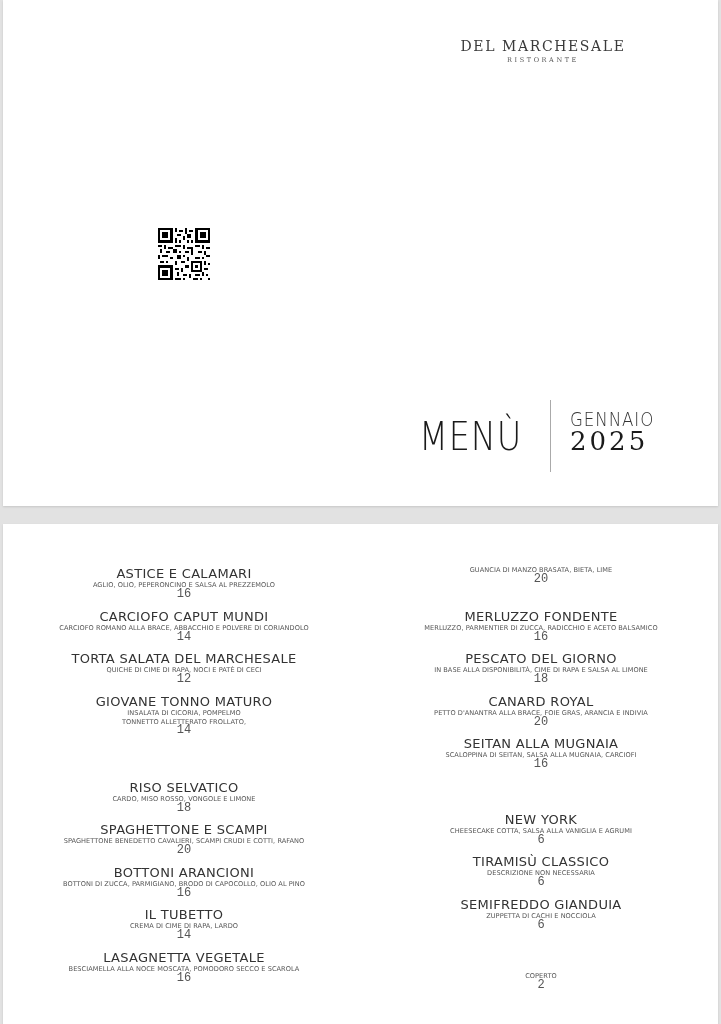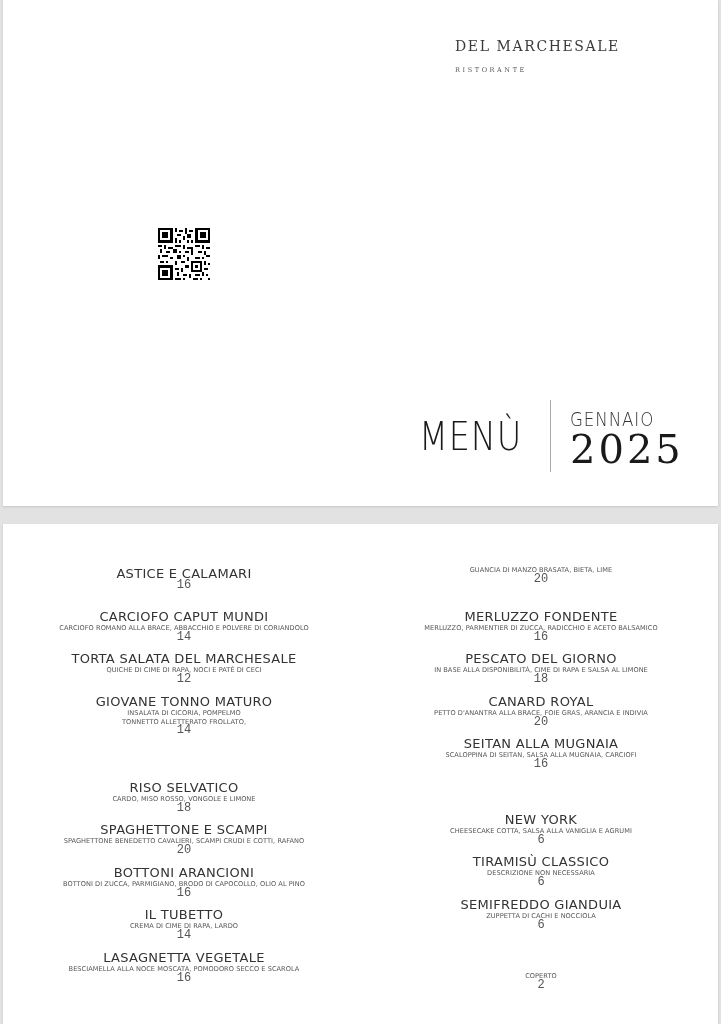--- a/index.html
+++ b/index.html
@@ -16,37 +16,37 @@
       width: 715px;
       background: #ffffff;
       box-shadow: 0 1px 2px rgba(0,0,0,0.12);
     }
     .page-cover { top: 0; height: 506px; }
     .page-menu { top: 524px; height: 641px; }
 
     
     .brand {
       position: absolute;
-      left: 452px; width: 220px;
+      left: 430px; width: 220px;
       top: 38px;
-      text-align: left;
+      text-align: center;
     }
     .brand-name {
       font-family: "DejaVu Serif", serif;
       font-size: 14px;
       letter-spacing: 1.6px;
       color: #3a3a3a;
       font-weight: normal;
     }
     .brand-sub {
       font-family: "DejaVu Serif", serif;
       font-size: 6.5px;
       letter-spacing: 2.6px;
       color: #555;
-      margin-top: 12px;
+      margin-top: 2px;
     }
     .qr {
       position: absolute;
       left: 155px; top: 228px;
       width: 52px; height: 52px;
     }
     .qr svg { width: 100%; height: 100%; display: block; }
 
     .cover-title {
       position: absolute;
@@ -83,21 +83,21 @@
       letter-spacing: 1px;
       color: #333;
       transform: scaleX(0.88);
       transform-origin: left center;
       font-weight: 300;
     }
     .year {
       position: absolute;
       left: 157px; top: 26px;
       font-family: "DejaVu Serif", serif;
-      font-size: 40px;
+      font-size: 26px;
       letter-spacing: 3px;
       color: #1a1a1a;
       font-weight: normal;
     }
 
     
     .col {
       position: absolute;
       text-align: center;
     }
@@ -237,20 +237,21 @@
     <div class="year">2025</div>
   </div>
 </div>
 
 <div class="page page-menu">
 
   <div class="col col-left">
 
     <div class="dish" style="top:42px">
       <div class="dish-name">ASTICE E CALAMARI</div>
+      <div class="dish-desc">AGLIO, OLIO, PEPERONCINO E SALSA AL PREZZEMOLO</div>
       <div class="dish-price">16</div>
     </div>
     <div class="dish" style="top:85px">
       <div class="dish-name">CARCIOFO CAPUT MUNDI</div>
       <div class="dish-desc">CARCIOFO ROMANO ALLA BRACE, ABBACCHIO E POLVERE DI CORIANDOLO</div>
       <div class="dish-price">14</div>
     </div>
     <div class="dish" style="top:127px">
       <div class="dish-name">TORTA SALATA DEL MARCHESALE</div>
       <div class="dish-desc">QUICHE DI CIME DI RAPA, NOCI E PATÈ DI CECI</div>

